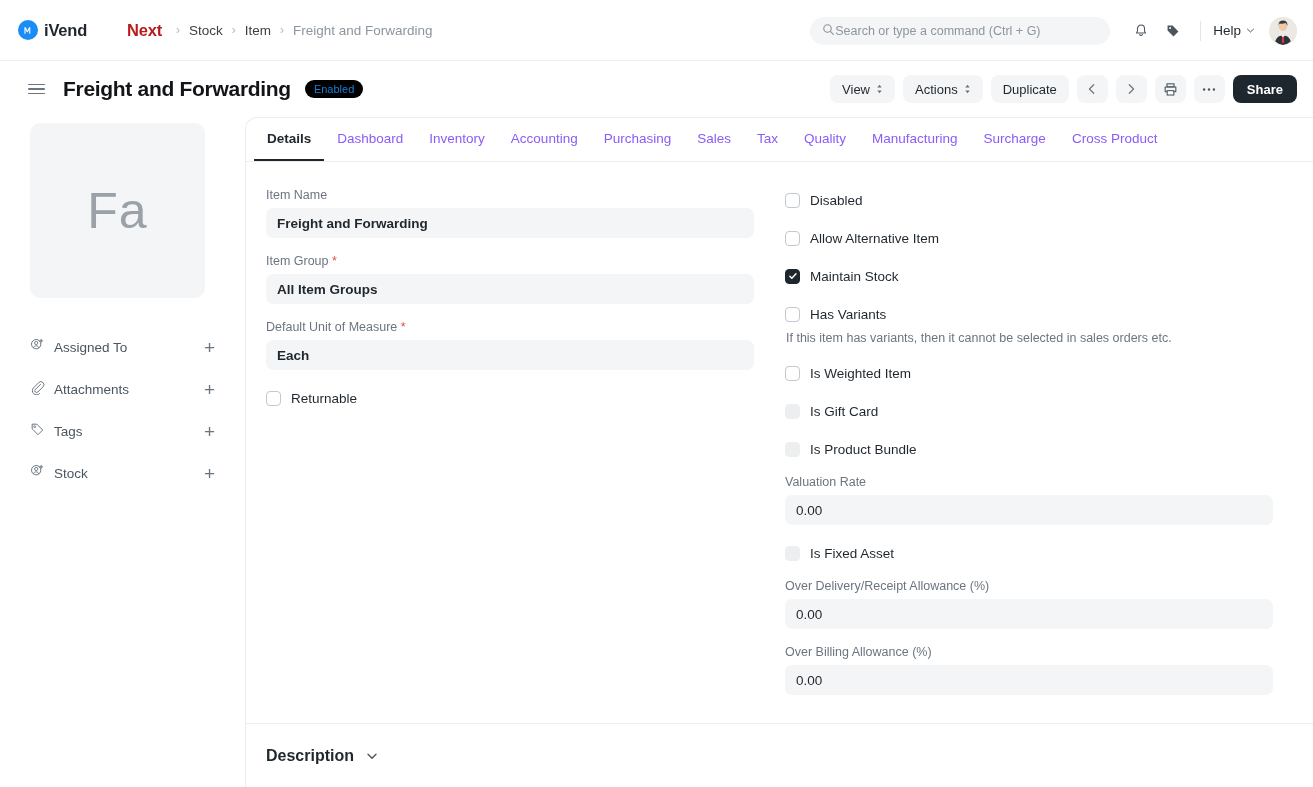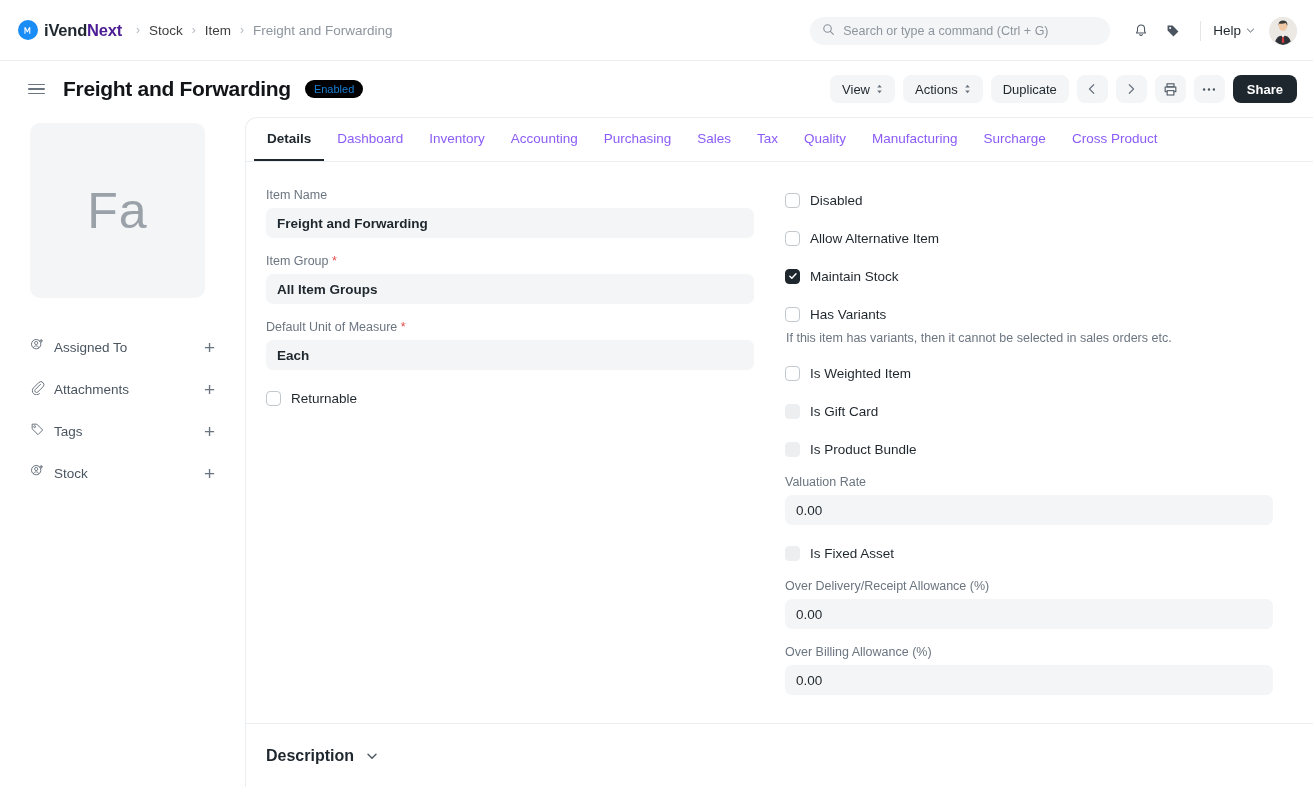--- a/index.html
+++ b/index.html
@@ -22,35 +22,35 @@
   }
   .brand { display: flex; align-items: center; gap: 6px; }
   .brand-logo {
     width: 20px; height: 20px; border-radius: 50%;
     background: #1a8cf5; display: flex; align-items: center; justify-content: center;
     flex: 0 0 auto;
   }
   .brand-logo svg { display:block; }
   .brand-text { font-size: 16.5px; font-weight: bold; letter-spacing: -.2px; }
   .brand-text .b1 { color: #1f272e; }
-  .brand-text .b2 { color: #4c1d95; }
+  .brand-text .b2 { color: #b91c1c; padding-left: 40px; }
 
   .crumbs { display: flex; align-items: center; margin-left: 14px; gap: 9px; }
   .crumb { font-size: 13.5px; color: #404040; }
   .crumb.muted { color: #8d959e; }
   .crumb-sep { color: #b3b9c0; font-size: 12px; line-height: 1; }
 
   .nav-right {
     position: absolute; right: 16px; top: 0; height: 61px;
     display: flex; align-items: center; gap: 2px;
   }
   .search-box {
     width: 300px; height: 28px; border-radius: 14px;
     background: #f4f5f6; display: flex; align-items: center;
-    padding: 0 12px; gap: 8px; margin-right: 14px;
+    padding: 0 12px; margin-right: 14px;
   }
   .search-box .ph { font-size: 12.5px; color: #8d959e; }
   .icon-btn {
     width: 30px; height: 30px; border-radius: 6px;
     display: flex; align-items: center; justify-content: center;
     background: transparent; border: 0; cursor: pointer;
   }
   .vsep { width: 1px; height: 20px; background: #e3e6e9; margin: 0 10px; }
   .help {
     display: flex; align-items: center; gap: 5px;

